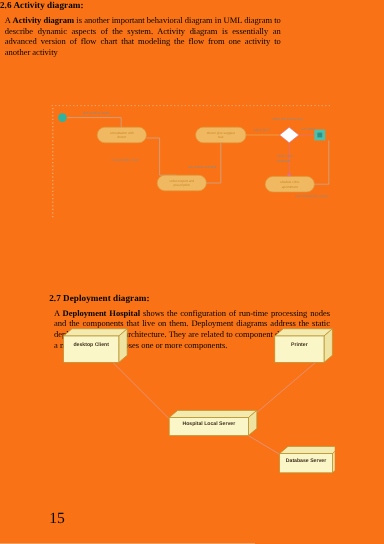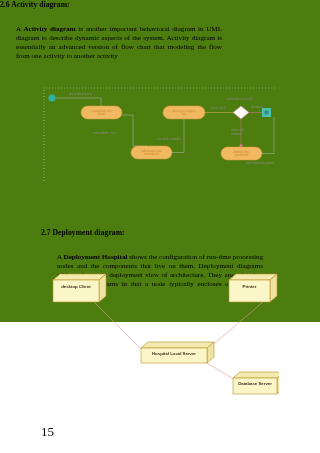--- a/index.html
+++ b/index.html
@@ -12,40 +12,40 @@
     height: 453px;
     position: relative;
     overflow: hidden;
     font-family: "Liberation Serif", serif;
     color: #000000;
   }
   .page {
     position: absolute;
     left: 0; top: 0;
     width: 320px;
-    height: 322px;
-    background: #4d7c0f;
+    height: 453px;
+    background: #f97316;
   }
   .content {
     position: absolute;
     left: 41px;
     top: 38px;
     width: 238px;
   }
   h2.heading {
     font-size: 7.6px;
     font-weight: bold;
     margin: 0 0 1.5px 0;
     line-height: 9px;
     letter-spacing: 0.05px;
   }
   p.para {
     font-size: 7.1px;
     line-height: 9.1px;
-    margin: 16px;
+    margin: 4px;
     text-align: justify;
     letter-spacing: -0.01px;
   }
   p.para b { font-weight: bold; }
 
   
   .activity-wrap {
     position: absolute;
     left: 41px;
     top: 84px;
@@ -82,21 +82,21 @@
 
   .pageno {
     position: absolute;
     left: 41px;
     top: 424px;
     font-size: 13px;
     font-family: "Liberation Serif", serif;
     color: #000;
   }
   .sec-activity { position: absolute; left: 0; top: 0; width: 238px; }
-  .sec-deploy { position: absolute; left: 41px; top: 228px; width: 238px; }
+  .sec-deploy { position: absolute; left: 41px; top: 244px; width: 238px; }
 </style>
 </head>
 <body>
 
 <div class="page">
 
   <div class="content sec-activity">
     <h2 class="heading">2.6 Activity diagram:</h2>
     <p class="para"><span>A </span><b>Activity diagram</b><span> is another important behavioral diagram in UML diagram to describe dynamic aspects of the system. Activity diagram is essentially an advanced version of flow chart that modeling the flow from one activity to another activity</span></p>
   </div>

